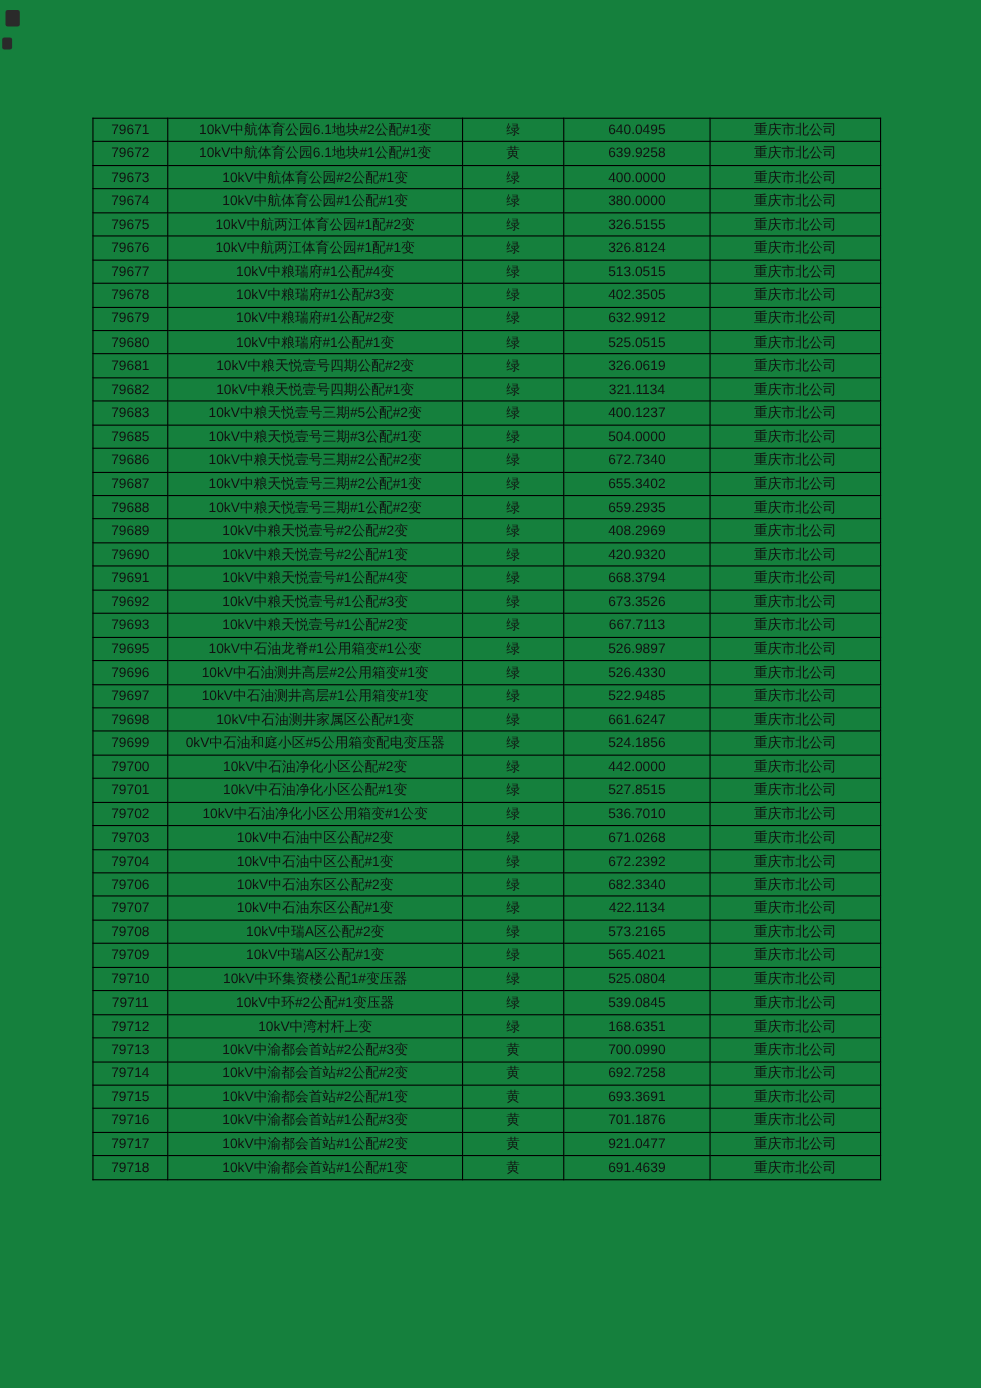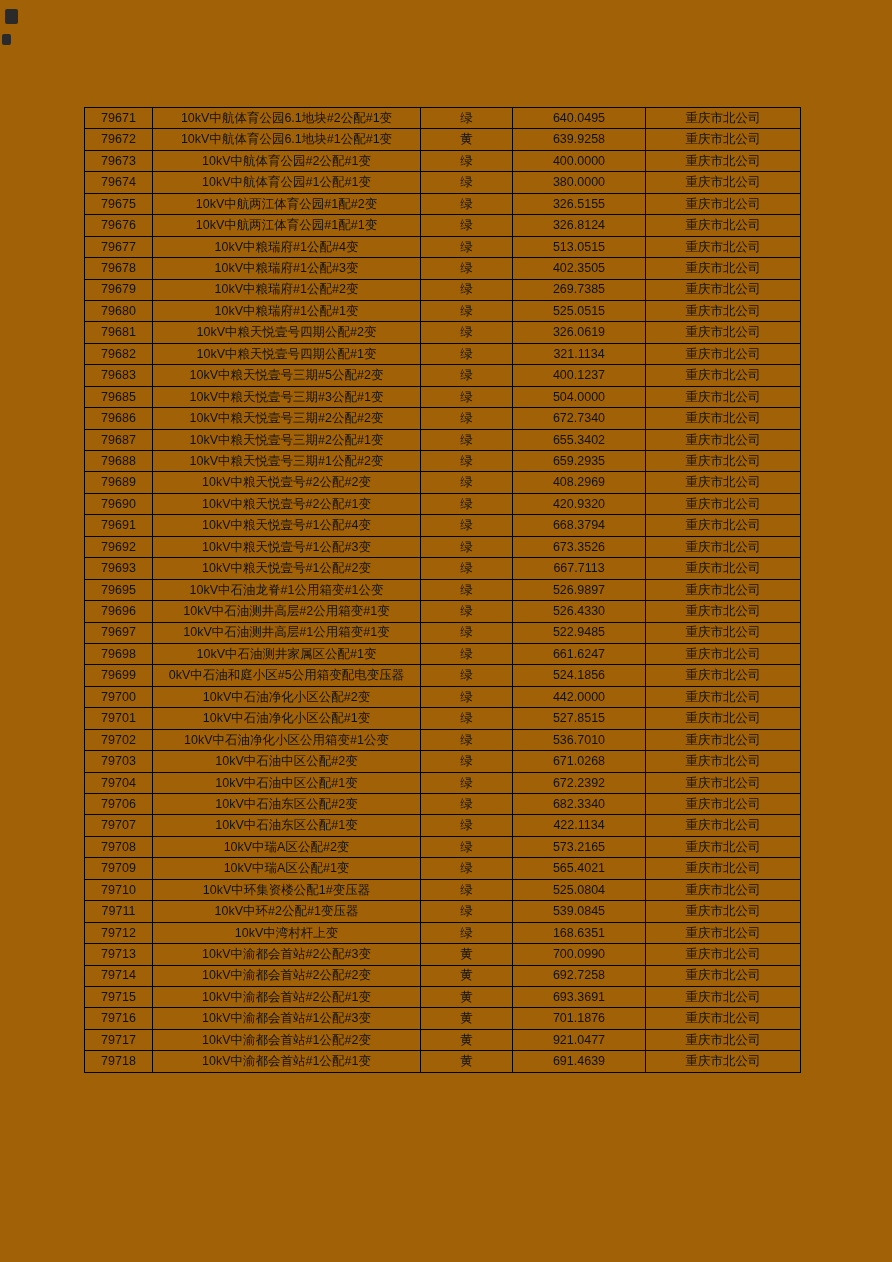--- a/index.html
+++ b/index.html
@@ -5,21 +5,21 @@
   html, body {
     margin: 0;
     padding: 0;
     background: #ffffff;
     font-family: "Liberation Sans", "DejaVu Sans", sans-serif;
   }
   .page {
     position: relative;
     width: 892px;
     height: 1262px;
-    background: #a16207;
+    background: #15803d;
     overflow: hidden;
   }
   .artifact {
     position: absolute;
     background: #2a2a2a;
   }
   .artifact-1 { left: 5px; top: 9px; width: 13px; height: 15px; border-radius: 2px; }
   .artifact-2 { left: 2px; top: 34px; width: 9px; height: 11px; border-radius: 2px; }
   table.data-table {
     position: absolute;
@@ -117,21 +117,21 @@
       <td>79678</td>
       <td>10kV中粮瑞府#1公配#3变</td>
       <td>绿</td>
       <td>402.3505</td>
       <td>重庆市北公司</td>
     </tr>
         <tr>
       <td>79679</td>
       <td>10kV中粮瑞府#1公配#2变</td>
       <td>绿</td>
-      <td>269.7385</td>
+      <td>632.9912</td>
       <td>重庆市北公司</td>
     </tr>
         <tr>
       <td>79680</td>
       <td>10kV中粮瑞府#1公配#1变</td>
       <td>绿</td>
       <td>525.0515</td>
       <td>重庆市北公司</td>
     </tr>
         <tr>

